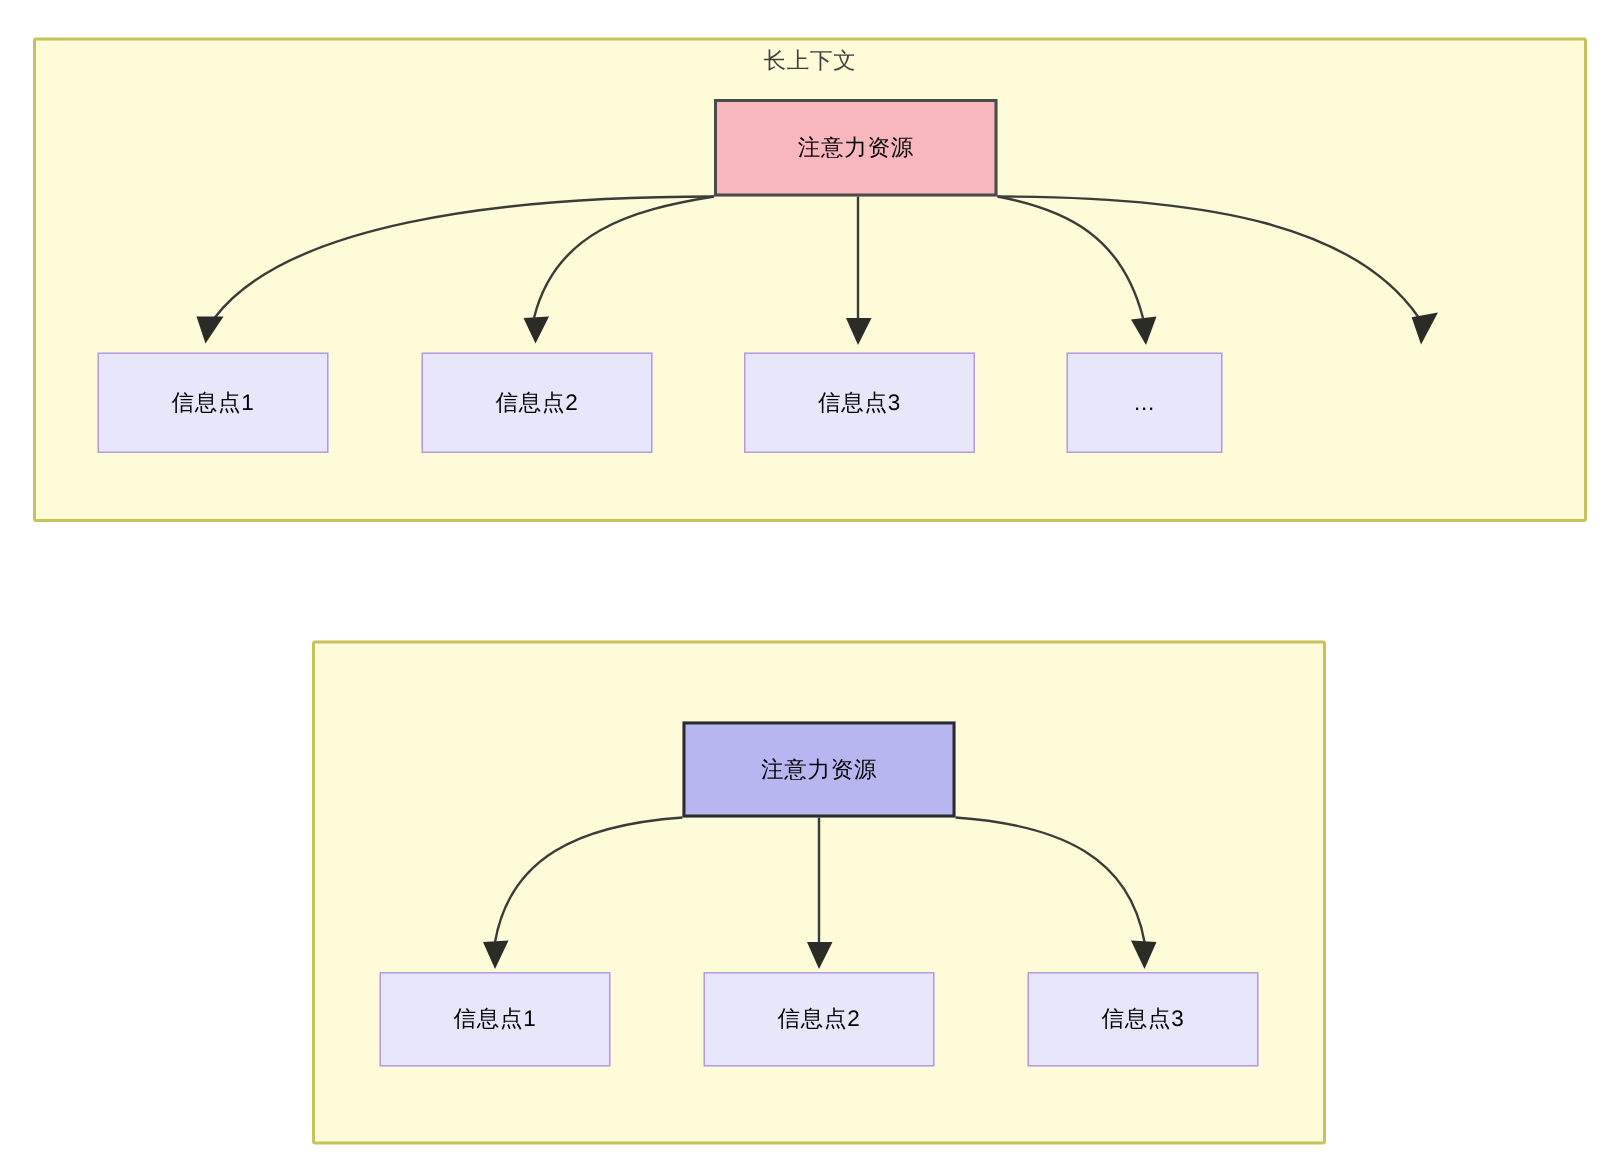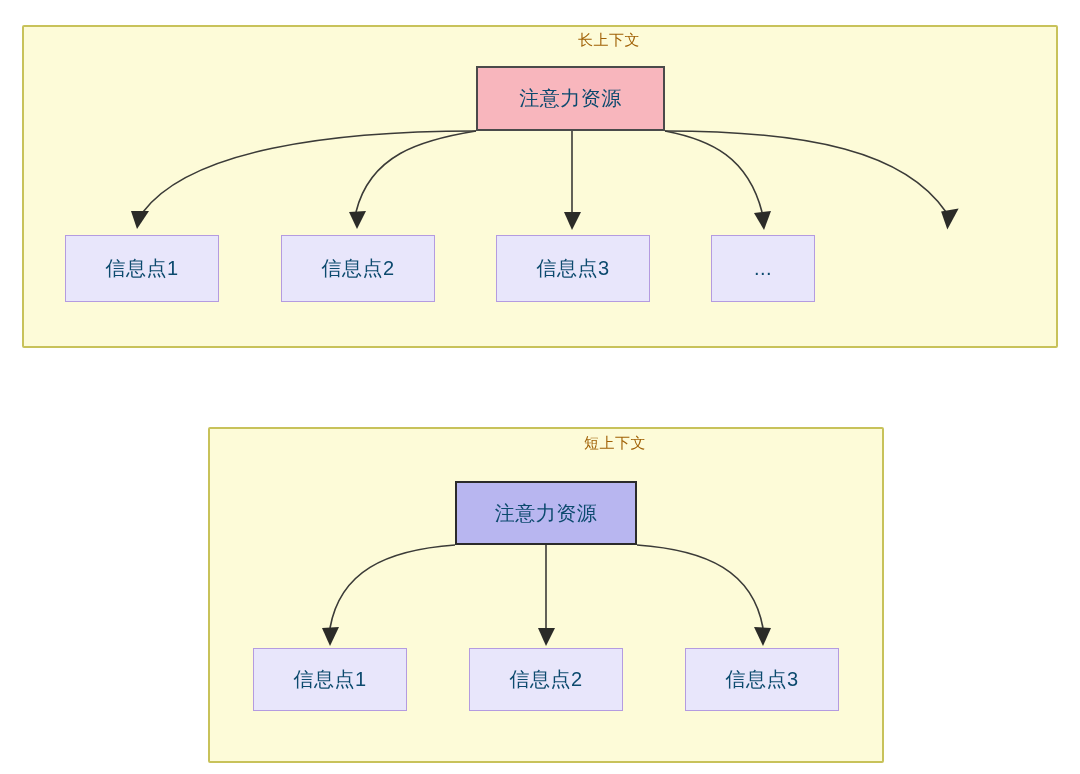--- a/index.html
+++ b/index.html
@@ -23,34 +23,34 @@
   }
   .container-box {
     position: absolute;
     box-sizing: border-box;
     background: #fdfbd8;
     border: 2px solid #c8c25a;
     border-radius: 2px;
   }
   .container-title {
     position: absolute;
-    text-align: right;
+    text-align: center;
     font-size: 15px;
-    color: #a16207;
+    color: #404040;
     white-space: nowrap;
     letter-spacing: 0.5px;
   }
   .node {
     position: absolute;
     box-sizing: border-box;
     display: flex;
     align-items: center;
     justify-content: center;
-    font-size: 20px;
-    color: #0c4a6e;
+    font-size: 15px;
+    color: #000000;
     white-space: nowrap;
     letter-spacing: 0.5px;
   }
   .node-root-red {
     background: #f8b6bd;
     border: 2px solid #4a4a4a;
   }
   .node-root-blue {
     background: #b8b6f0;
     border: 2px solid #2b2b2b;
@@ -102,21 +102,20 @@
     <span>信息点3</span>
   </div>
 
   <div class="node node-info" style="left:711px; top:235px; width:104px; height:67px;">
     <span>...</span>
   </div>
 
 
   <div class="container-box" style="left:208px; top:427px; width:676px; height:336px;"></div>
 
-  <div class="container-title" style="left:446px; top:434px; width:200px;">短上下文</div>
 
   <div class="node node-root-blue" style="left:455px; top:481px; width:182px; height:64px;">
     <span>注意力资源</span>
   </div>
 
   <div class="node node-info" style="left:253px; top:648px; width:154px; height:63px;">
     <span>信息点1</span>
   </div>
 
   <div class="node node-info" style="left:469px; top:648px; width:154px; height:63px;">

